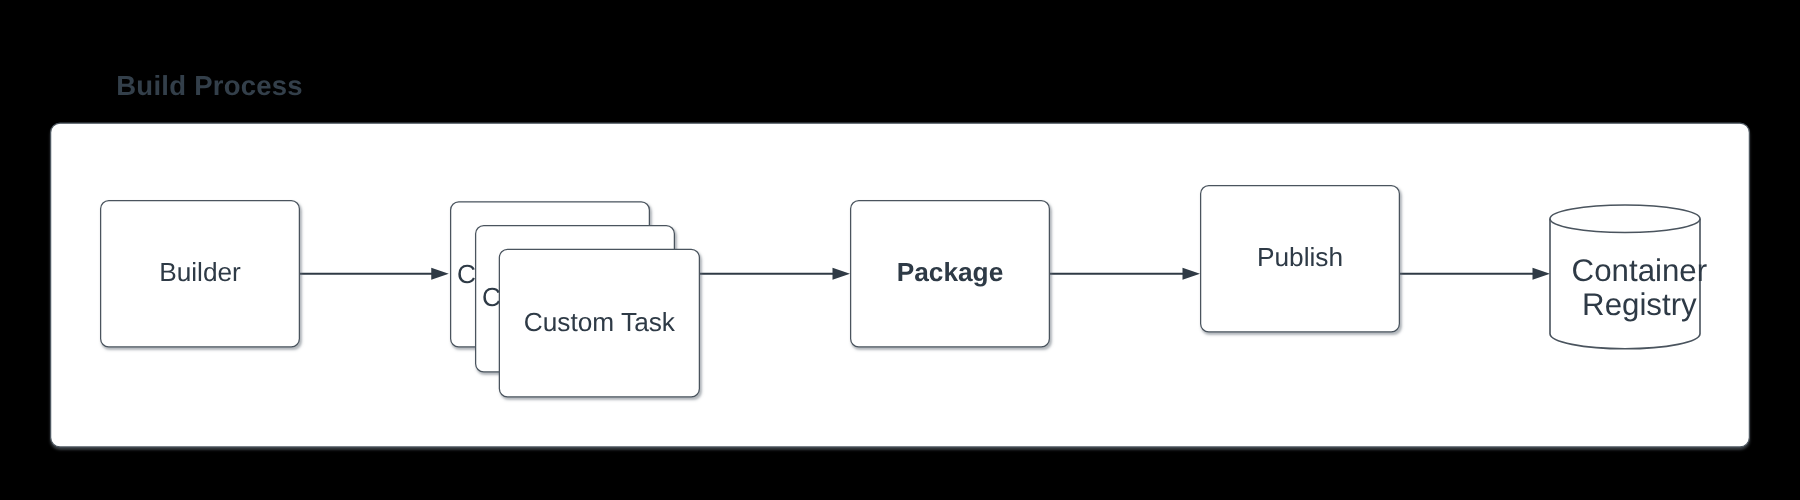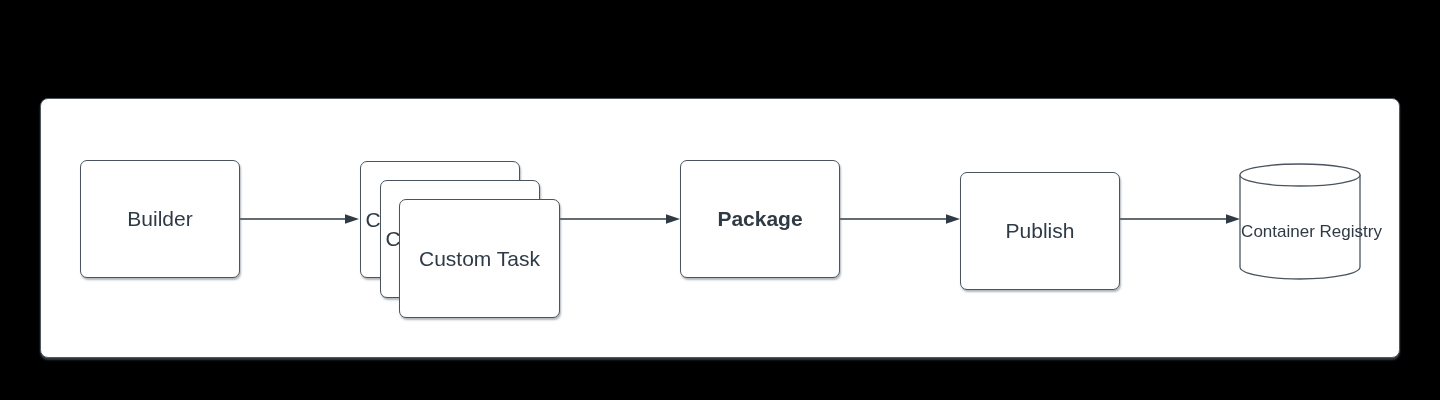--- a/index.html
+++ b/index.html
@@ -49,43 +49,44 @@
     font-size: 21px;
     color: #2e3a46;
     text-align: center;
     box-shadow: 1px 2px 2px rgba(100,110,120,0.5);
   }
   .node-builder   { left:  80px; top: 160px; width: 160px; height: 118px; }
   .node-ct-back   { left: 360px; top: 161px; width: 160px; height: 117px; }
   .node-ct-middle { left: 380px; top: 180px; width: 160px; height: 118px; }
   .node-ct-front  { left: 399px; top: 199px; width: 161px; height: 119px; }
   .node-package   { left: 680px; top: 160px; width: 160px; height: 118px; font-weight: bold; }
-  .node-publish   { left: 960px; top: 172px; width: 160px; height: 118px; }
+  .node-publish   { left: 960px; top: 148px; width: 160px; height: 118px; }
   .shifted-label { transform: translateX(-14px); }
 
   .cylinder-wrap { position: absolute; left: 1239px; top: 163px; width: 122px; height: 118px; }
   .cylinder-label {
     position: absolute;
     left: 1240px; top: 163px;
     width: 143px; height: 116px;
     display: flex;
     align-items: center;
     justify-content: center;
     padding-top: 20px;
-    font-size: 17px;
+    font-size: 25px;
     line-height: 27px;
     color: #2e3a46;
     text-align: center;
   }
 </style>
 </head>
 <body>
 
 <div class="canvas">
 
+  <div class="diagram-title">Build Process</div>
 
   <div class="panel"></div>
 
   <svg class="arrow-layer" viewBox="0 0 1440 400" xmlns="http://www.w3.org/2000/svg">
     <g stroke="#2f3a45" stroke-width="1.5" fill="#2f3a45">
       <g>
         <line x1="240" y1="219" x2="346" y2="219"></line>
         <polygon points="359,219 345,214.2 345,223.8" stroke="none"></polygon>
       </g>
       <g>

